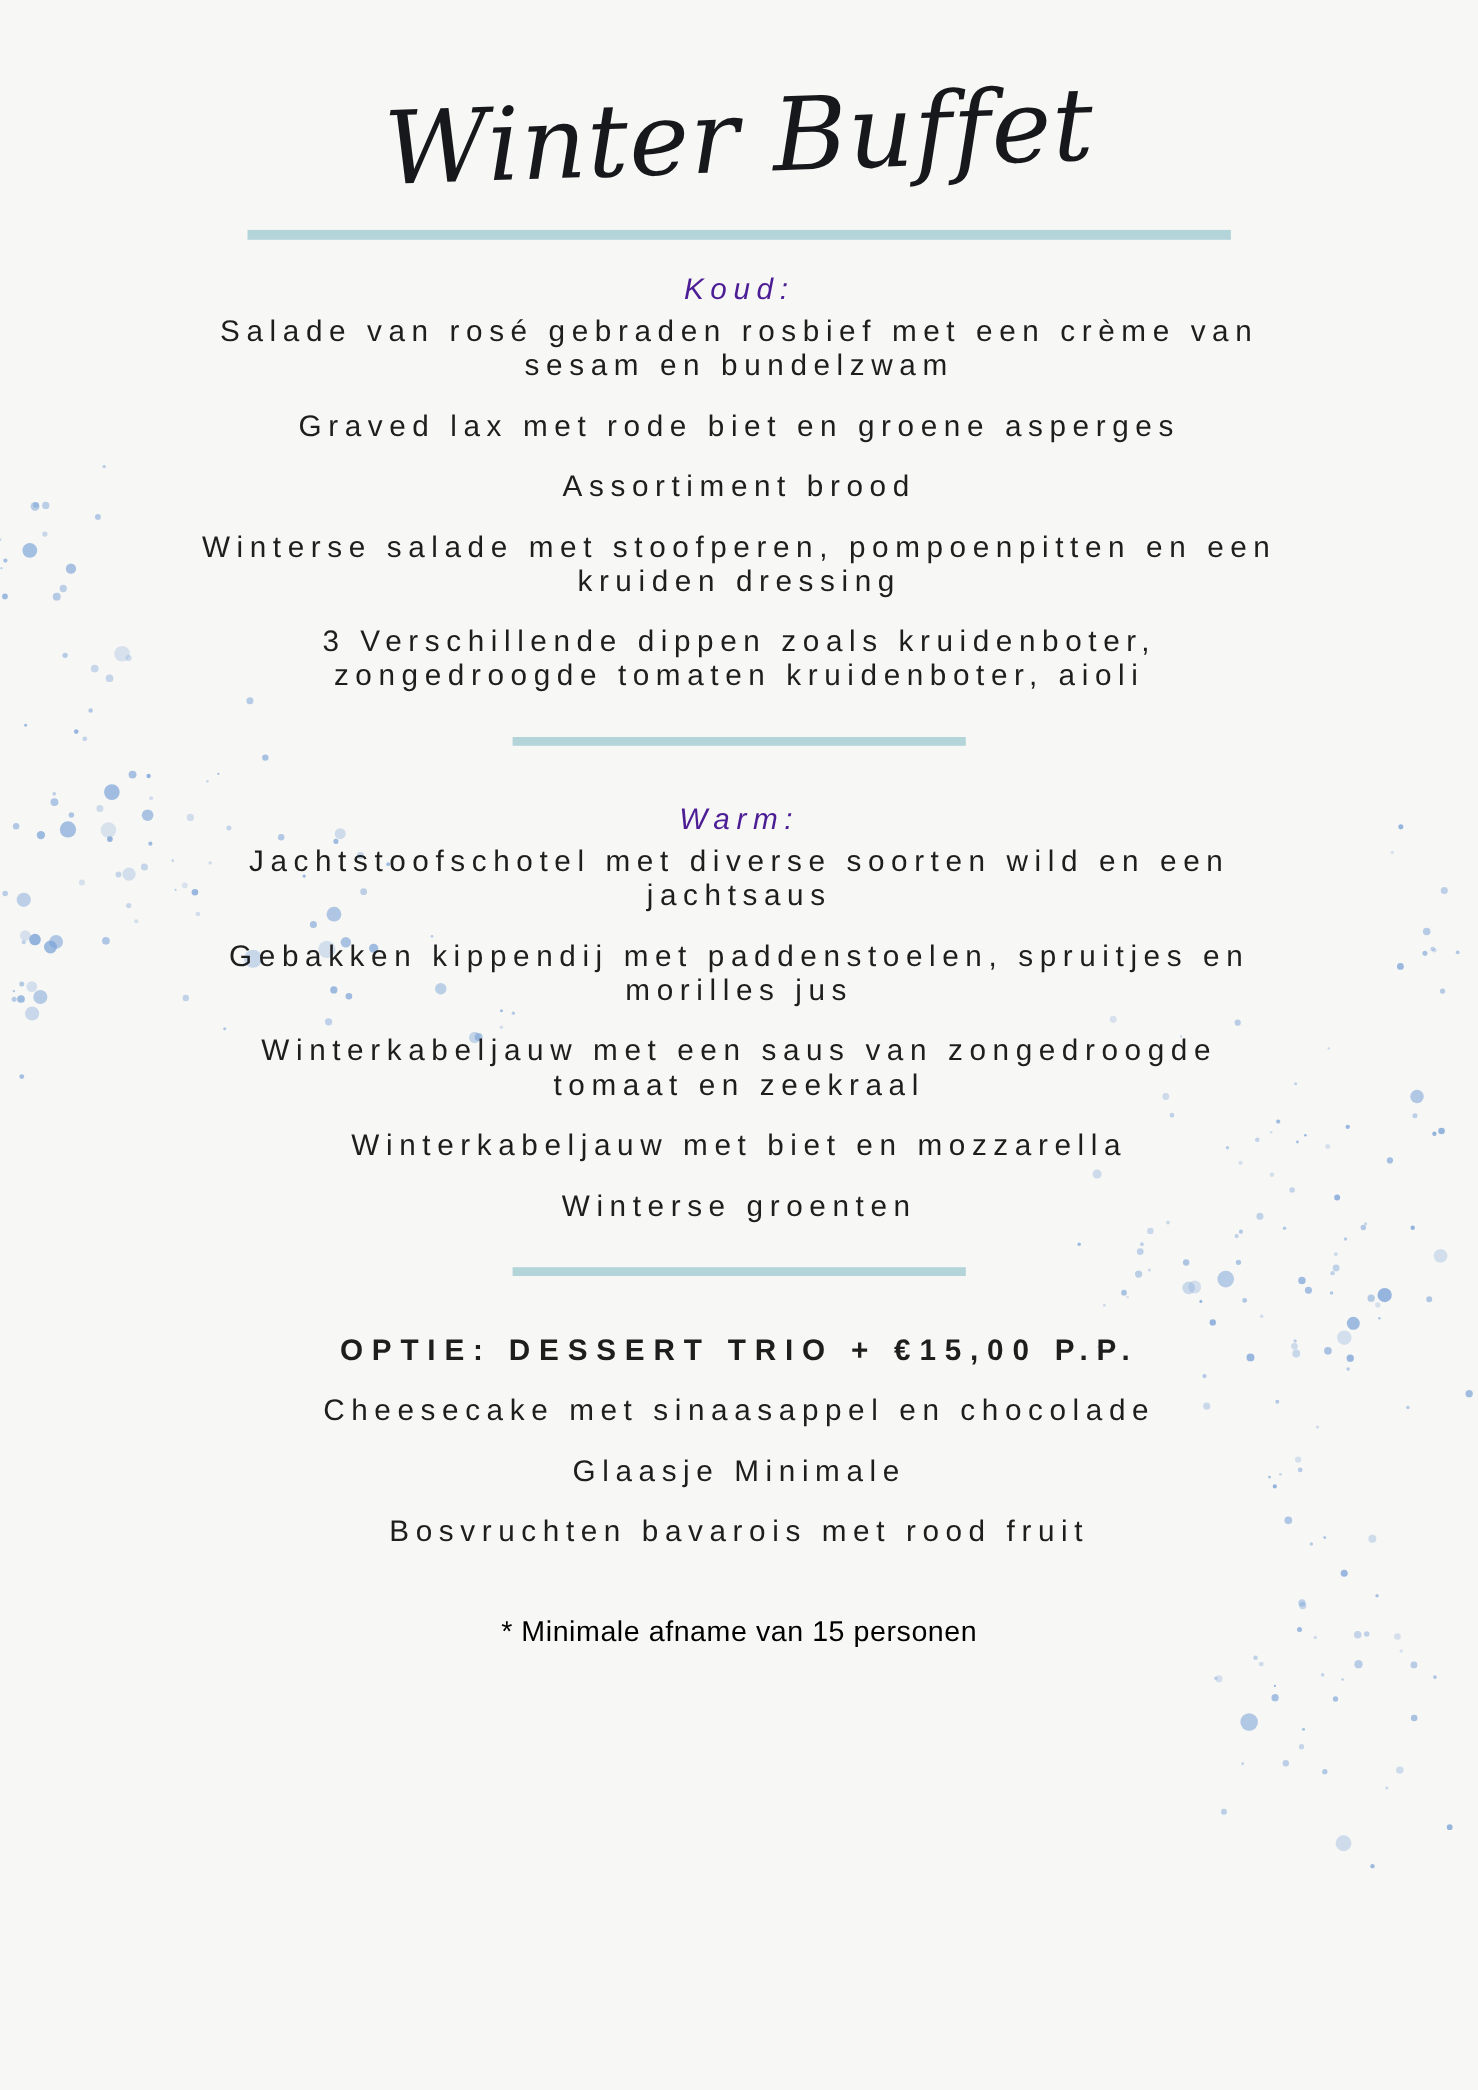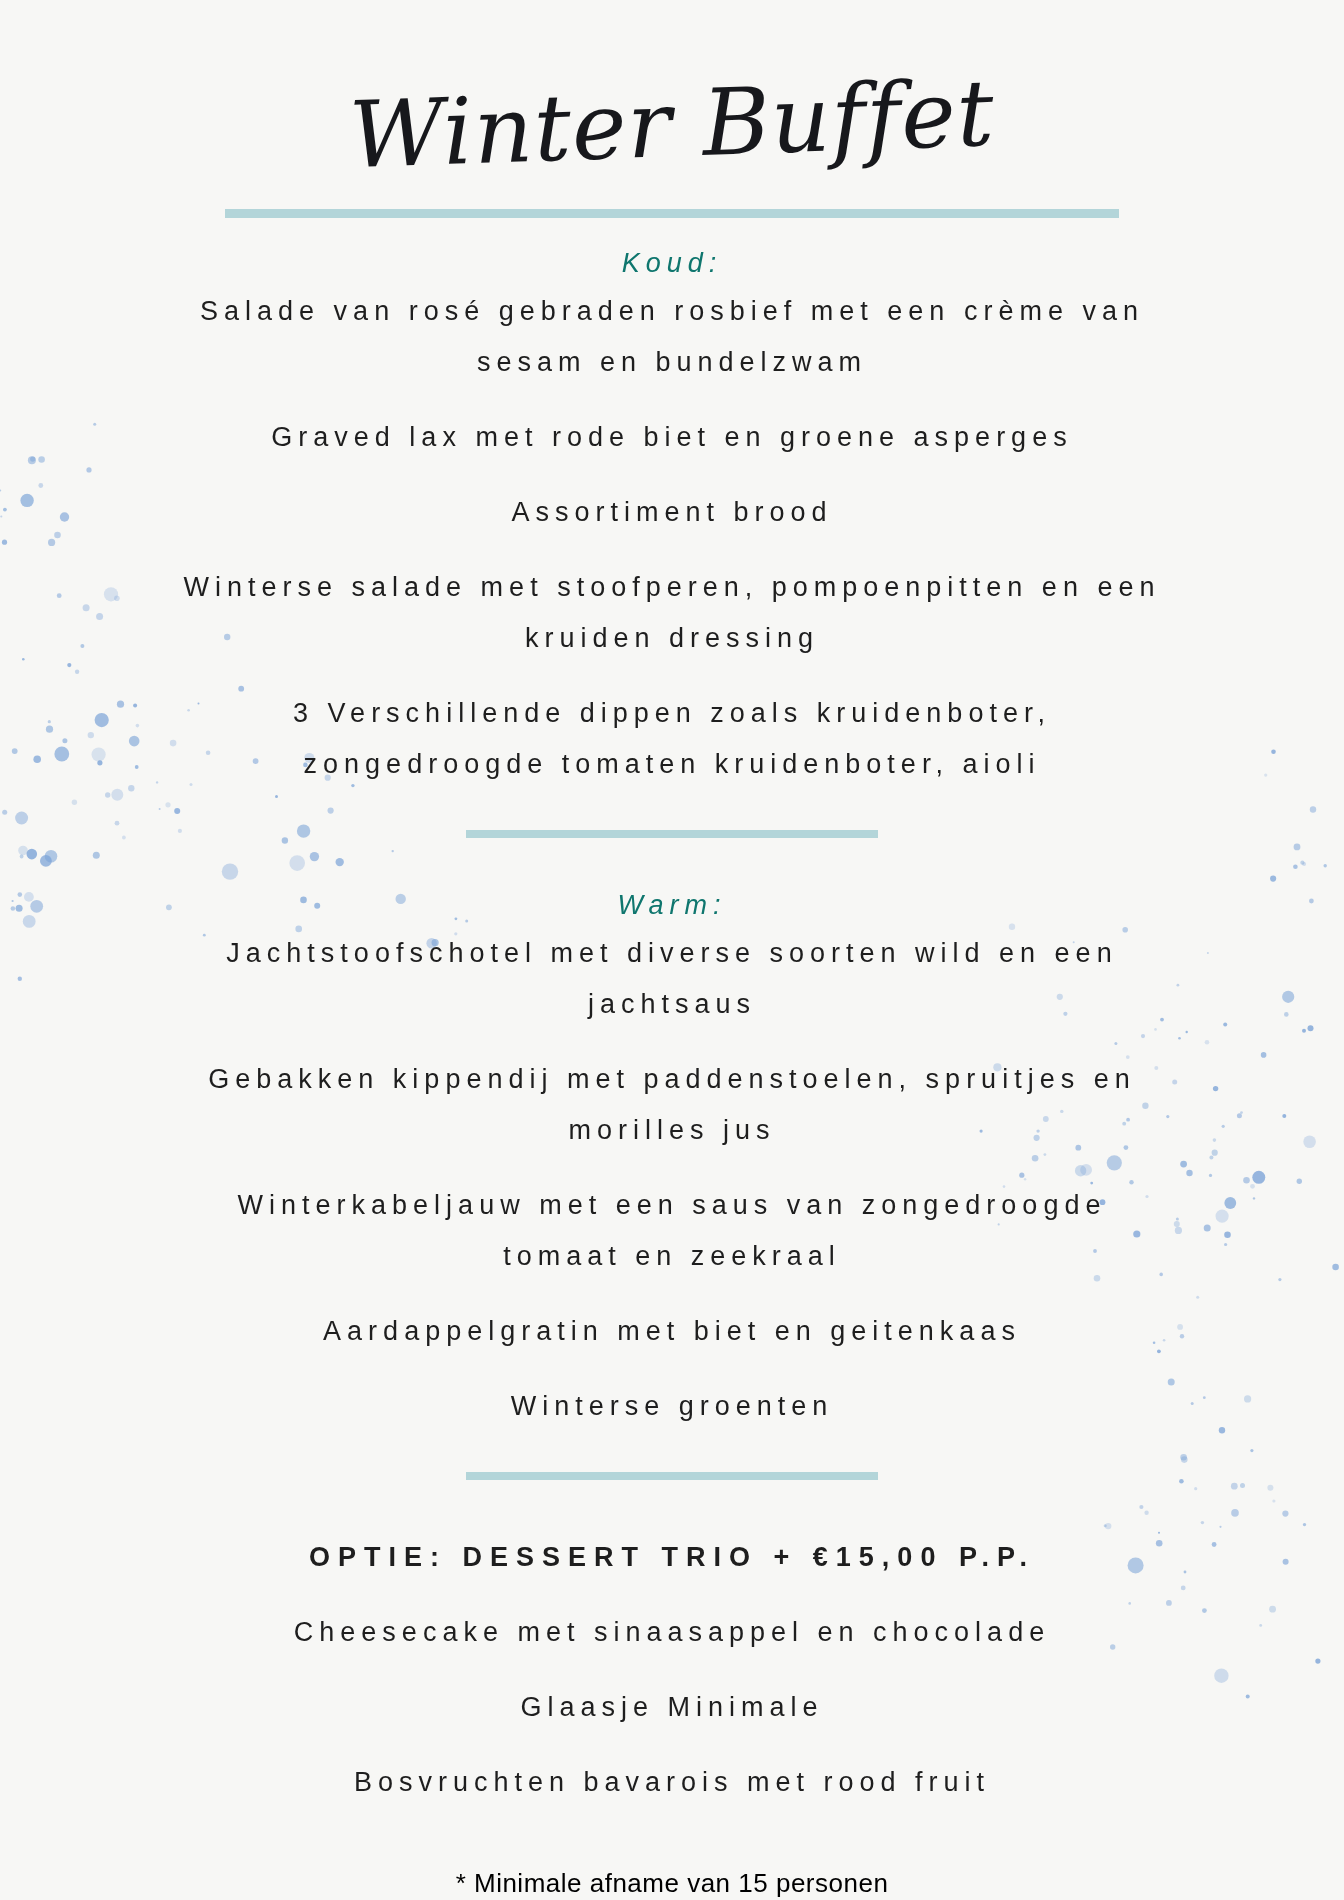--- a/index.html
+++ b/index.html
@@ -41,28 +41,28 @@
     margin: 14px auto 0;
     background: #b3d5d9;
   }
   .section-heading {
     margin: 30px auto 8px;
     font-style: italic;
     font-weight: 300;
     font-size: 27px;
     line-height: 30px;
     letter-spacing: 6px;
-    color: #0f766e;
+    color: #4c1d95;
   }
   .menu-item {
     max-width: 1080px;
     margin: 0 auto 24px;
     font-weight: 300;
     font-size: 27px;
-    line-height: 51px;
+    line-height: 31px;
     letter-spacing: 6px;
     white-space: pre-line;
     color: #1e1e1e;
   }
   .dessert-option {
     letter-spacing: 8px;
     font-weight: bold;
   }
   .divider {
     width: 412px; height: 8px;
@@ -338,21 +338,21 @@
     <div class="divider"></div>
 
     <div>
       <div class="section-heading">Warm:</div>
       <p class="menu-item">Jachtstoofschotel met diverse soorten wild en een
 jachtsaus</p>
       <p class="menu-item">Gebakken kippendij met paddenstoelen, spruitjes en
 morilles jus</p>
       <p class="menu-item">Winterkabeljauw met een saus van zongedroogde
 tomaat en zeekraal</p>
-      <p class="menu-item">Aardappelgratin met biet en geitenkaas</p>
+      <p class="menu-item">Winterkabeljauw met biet en mozzarella</p>
       <p class="menu-item">Winterse groenten</p>
     </div>
 
     <div class="divider"></div>
 
     <div>
       <p class="menu-item dessert-option">OPTIE: DESSERT TRIO + €15,00 P.P.</p>
       <p class="menu-item">Cheesecake met sinaasappel en chocolade</p>
       <p class="menu-item">Glaasje Minimale</p>
       <p class="menu-item">Bosvruchten bavarois met rood fruit</p>

